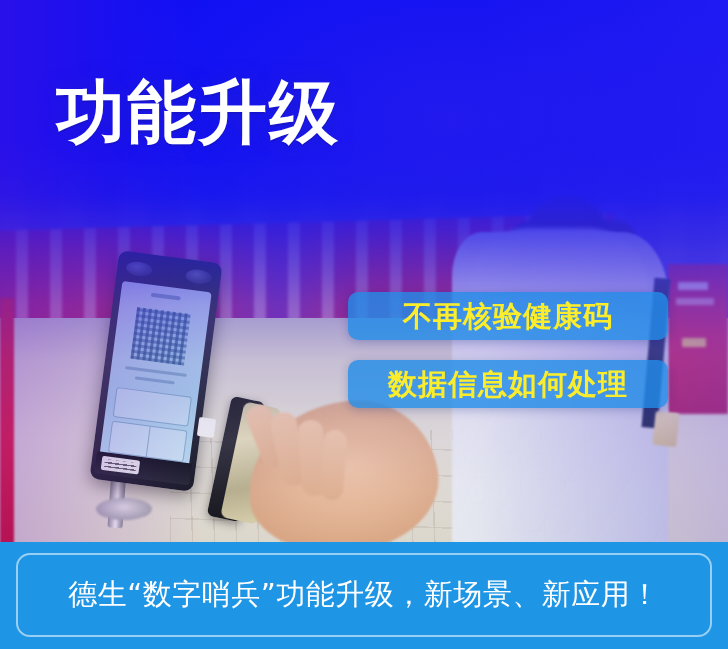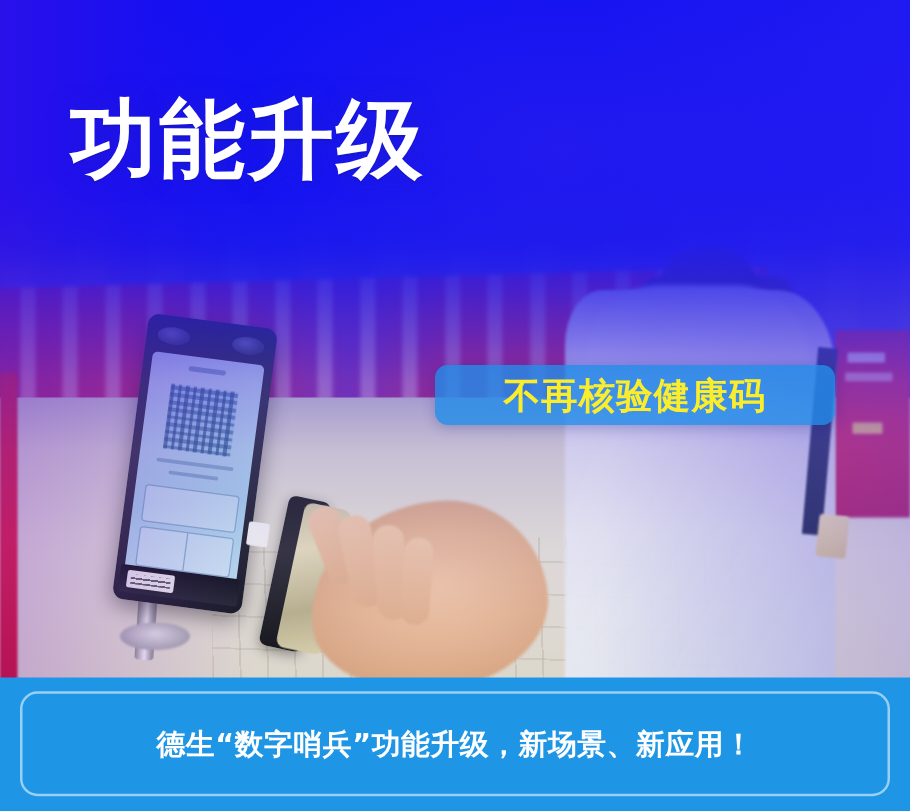--- a/index.html
+++ b/index.html
@@ -503,22 +503,22 @@
     top: 11px;
     right: 16px;
     bottom: 12px;
     border: 2px solid rgba(255,255,255,0.55);
     border-radius: 14px;
     display: flex;
     align-items: center;
     justify-content: center;
   }
   .bottom-banner-text {
-    font-size: 23px;
-    font-weight: 700;
+    font-size: 29px;
+    font-weight: 400;
     color: #ffffff;
     letter-spacing: 0.5px;
     font-family: "DejaVu Sans", "Liberation Sans", sans-serif;
     white-space: nowrap;
   }
 </style>
 </head>
 <body>
 
 <div class="poster">
@@ -577,20 +577,23 @@
   </div>
 
   <div class="headline">
     <div class="headline-line1">功能升级</div>
   </div>
 
   <div class="pill-list">
     <div class="pill">
       <span class="pill-label">不再核验健康码</span>
     </div>
+    <div class="pill">
+      <span class="pill-label">数据信息如何处理</span>
+    </div>
   </div>
 
   <div class="bottom-banner">
     <div class="bottom-banner-inner">
       <span class="bottom-banner-text">德生“数字哨兵”功能升级，新场景、新应用！</span>
     </div>
   </div>
 
 </div>
 

